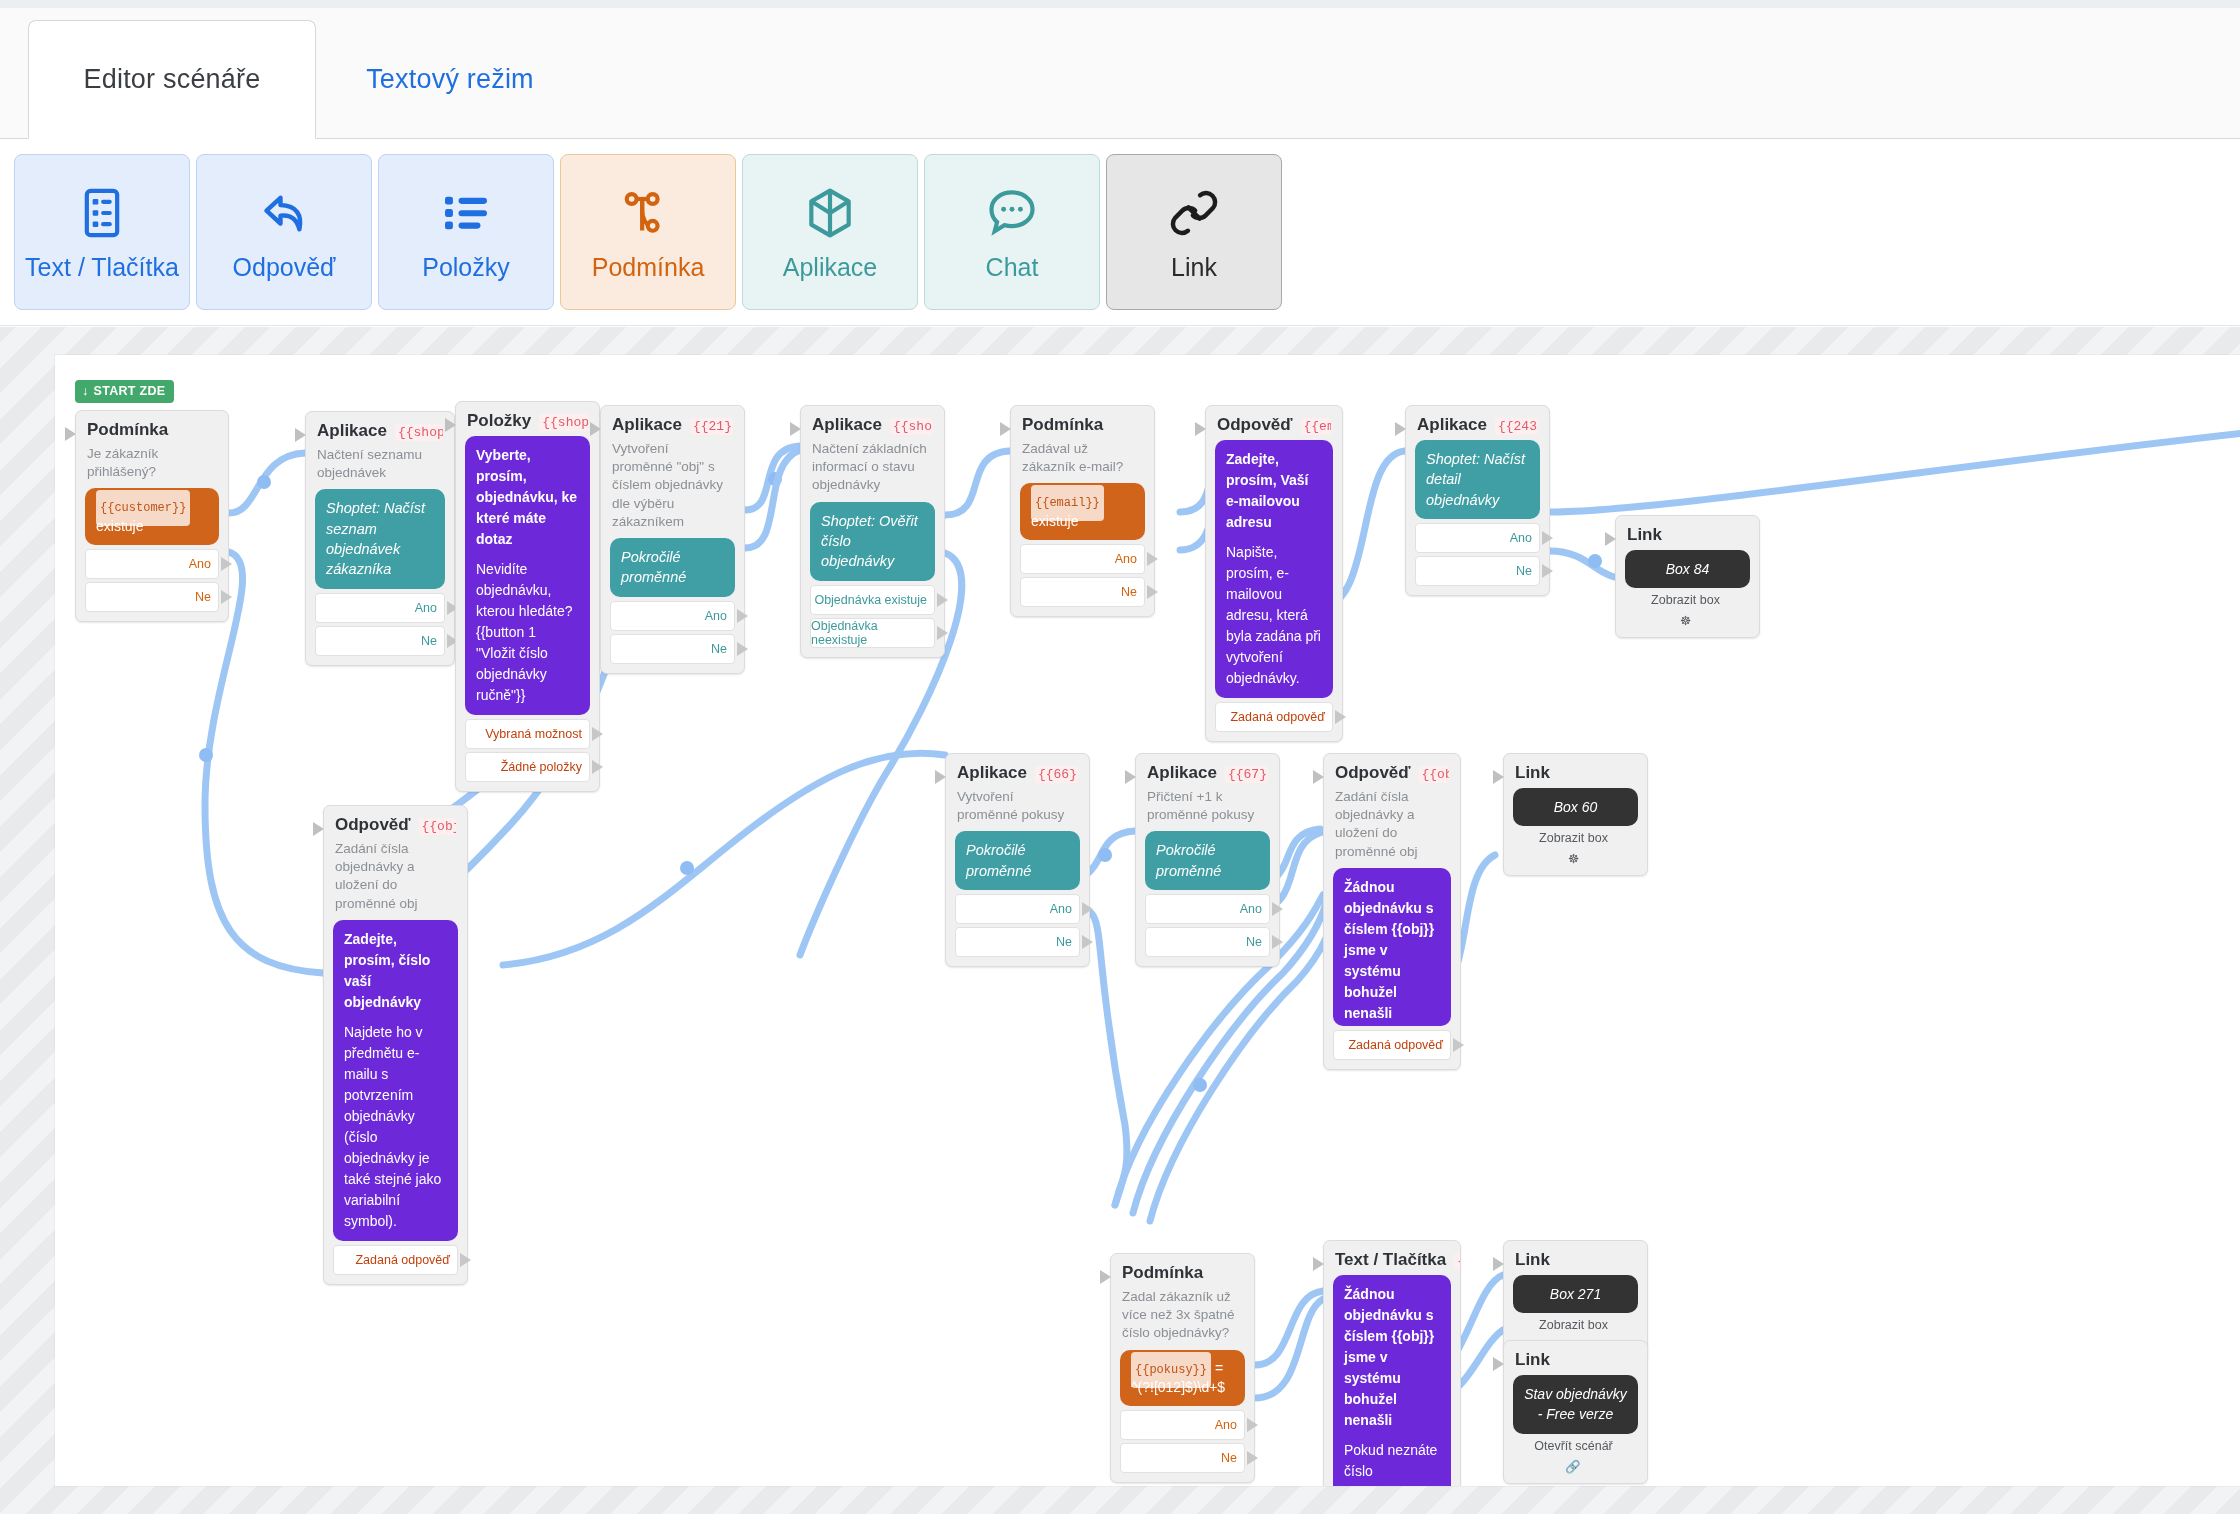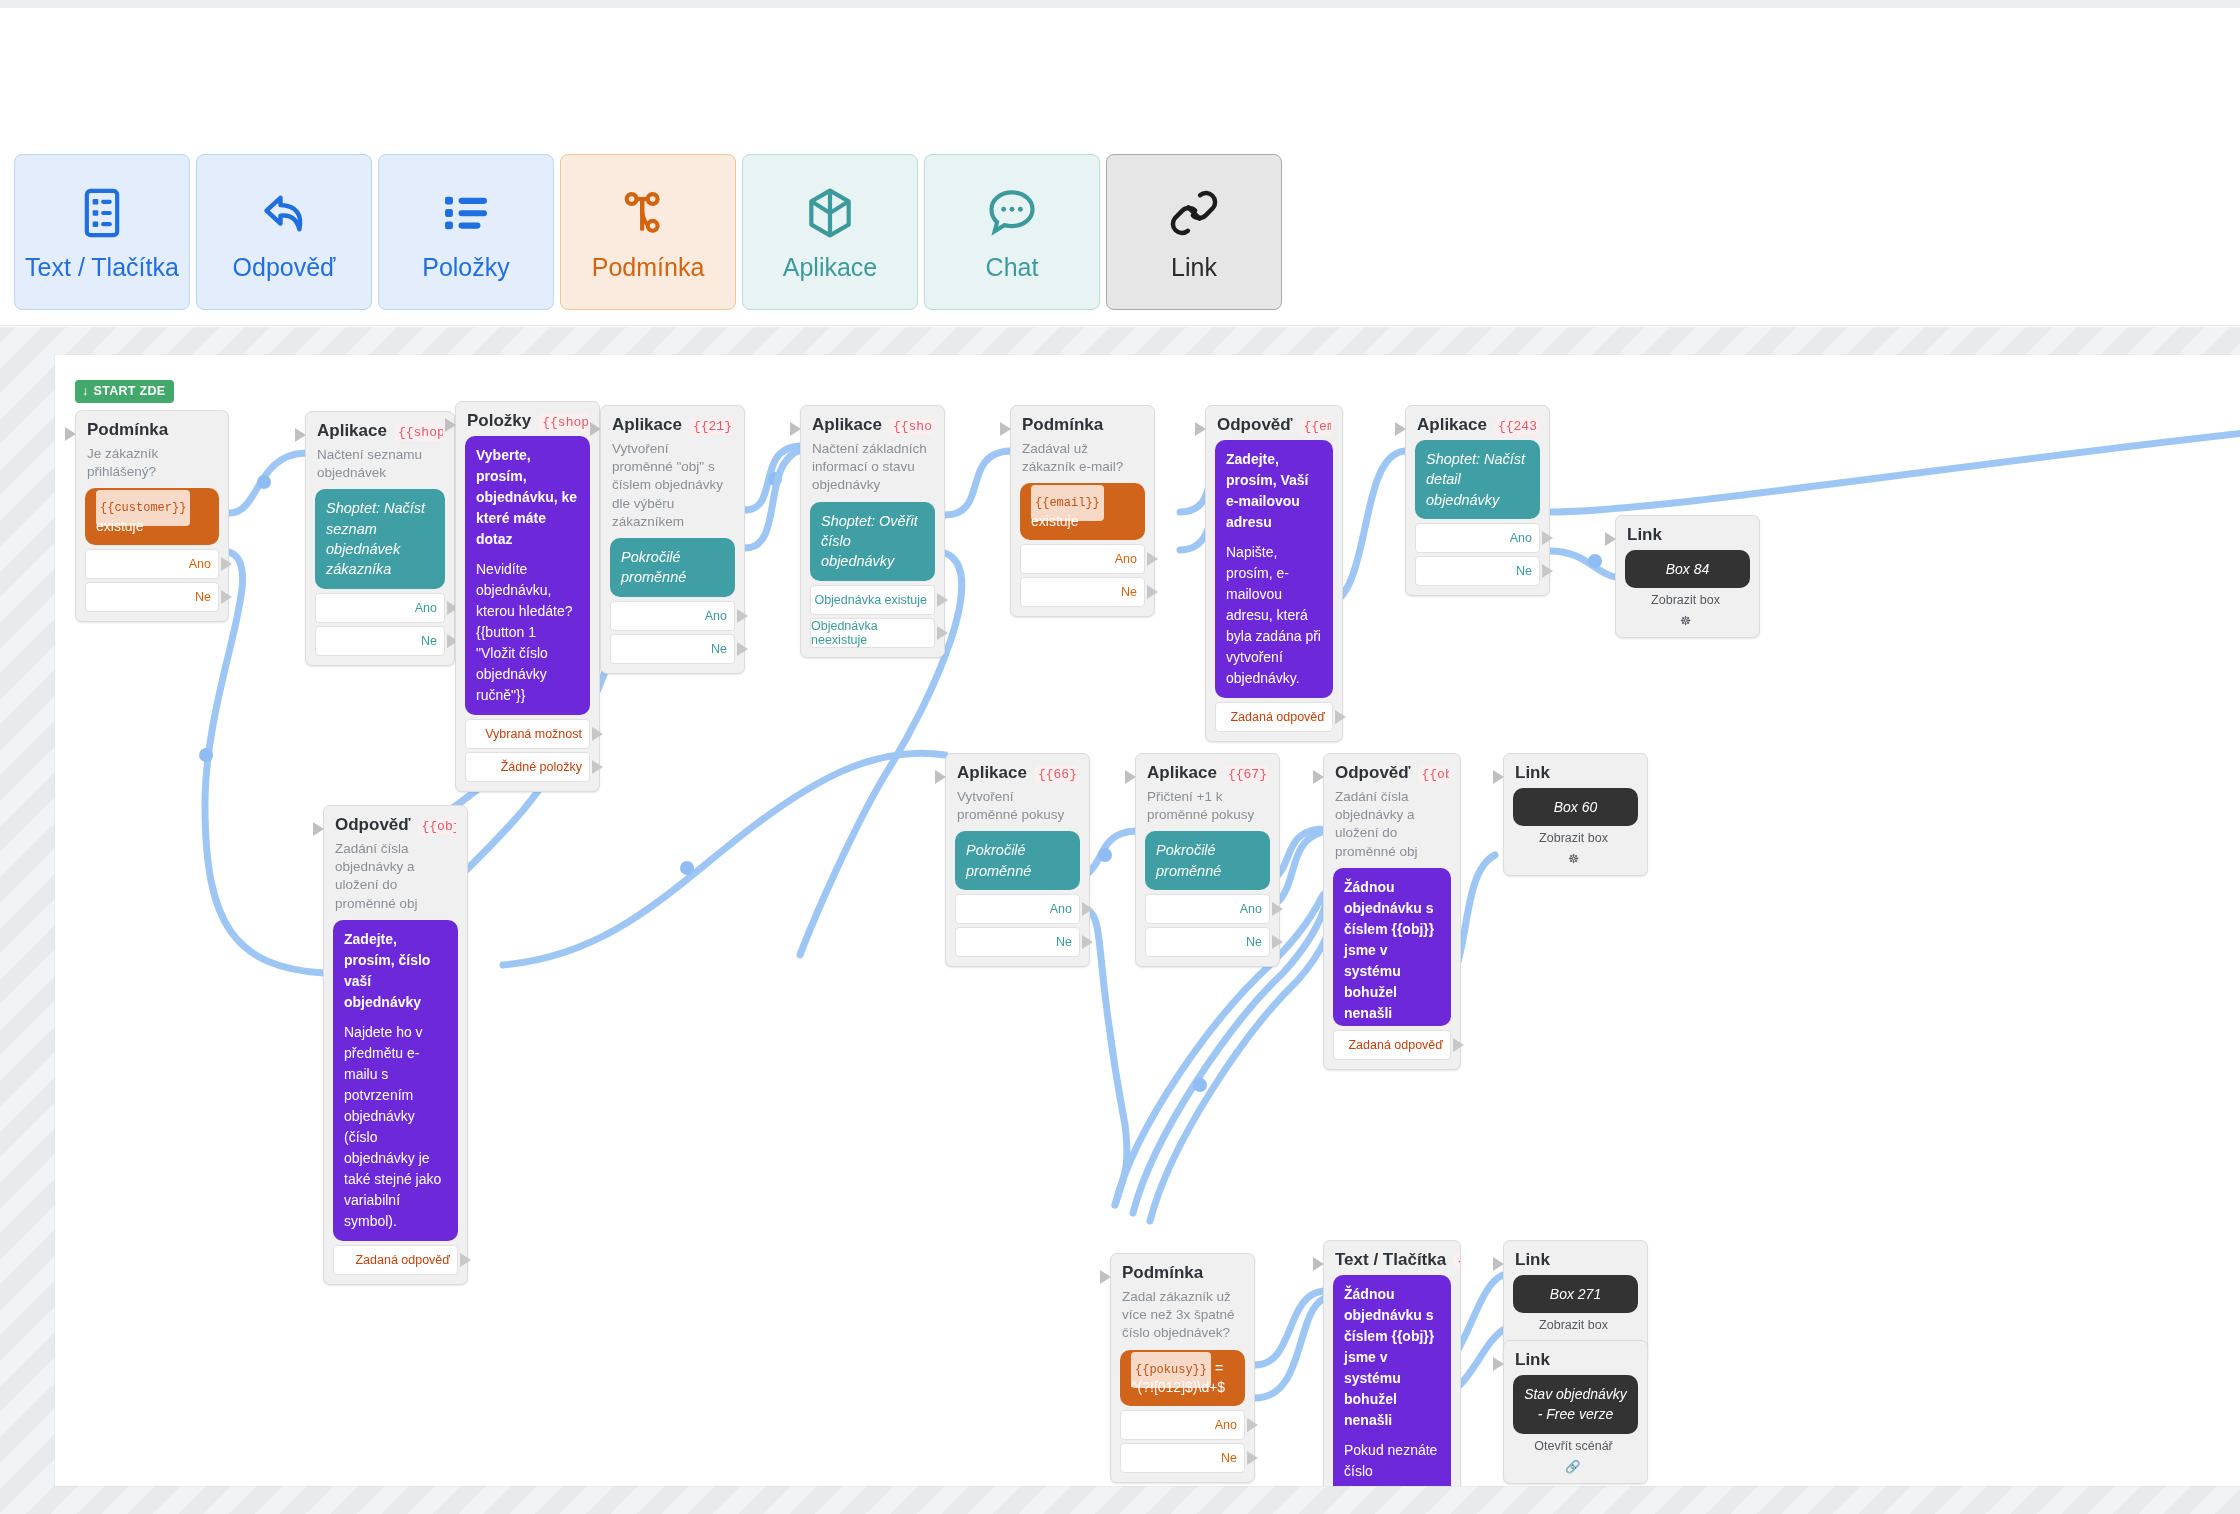--- a/index.html
+++ b/index.html
@@ -169,20 +169,28 @@
     z-index:6;
   }
 </style>
 </head>
 <body>
 
 <div id="app">
 
   <div class="topstrip"></div>
 
+  <div class="tabbar">
+    <div class="tab active">
+      <span>Editor scénáře</span>
+    </div>
+    <div class="tab inactive">
+      <span>Textový režim</span>
+    </div>
+  </div>
 
   <div class="palette">
 
     <div class="ptile pt-blue" style="left:14px">
       <span>
         <svg width="56" height="56" viewBox="0 0 24 24" fill="none" stroke="#1f6fe0" stroke-width="1.8">
           <rect x="5.5" y="2.5" width="13" height="19" rx="1.6"></rect>
           <rect x="8" y="6" width="2.4" height="2.4" rx=".5" fill="#1f6fe0" stroke="none"></rect>
           <rect x="11.6" y="6.3" width="4.6" height="1.8" rx=".9" fill="#1f6fe0" stroke="none"></rect>
           <rect x="8" y="10.8" width="2.4" height="2.4" rx=".5" fill="#1f6fe0" stroke="none"></rect>
@@ -612,21 +620,21 @@
           <span>Zobrazit box</span>
           <span>☸</span>
         </div>
       </div>
 
       <div class="node" style="left:1055px; top:898px; width:145px;">
         <div class="inport"></div>
         <div class="nhead">
           <span class="ntitle">Podmínka</span>
         </div>
-        <div class="ndesc">Zadal zákazník už více než 3x špatné číslo objednávek?</div>
+        <div class="ndesc">Zadal zákazník už více než 3x špatné číslo objednávky?</div>
         <div class="chip chip-oran">
           <span class="vtok">{{pokusy}}</span><span> = ^(?![012]$)\d+$</span>
         </div>
         <div class="outs">
           <div class="out out-oran h32">
               <span>Ano</span>
               <span class="port"></span>
             </div>
           <div class="out out-oran h32">
               <span>Ne</span>

